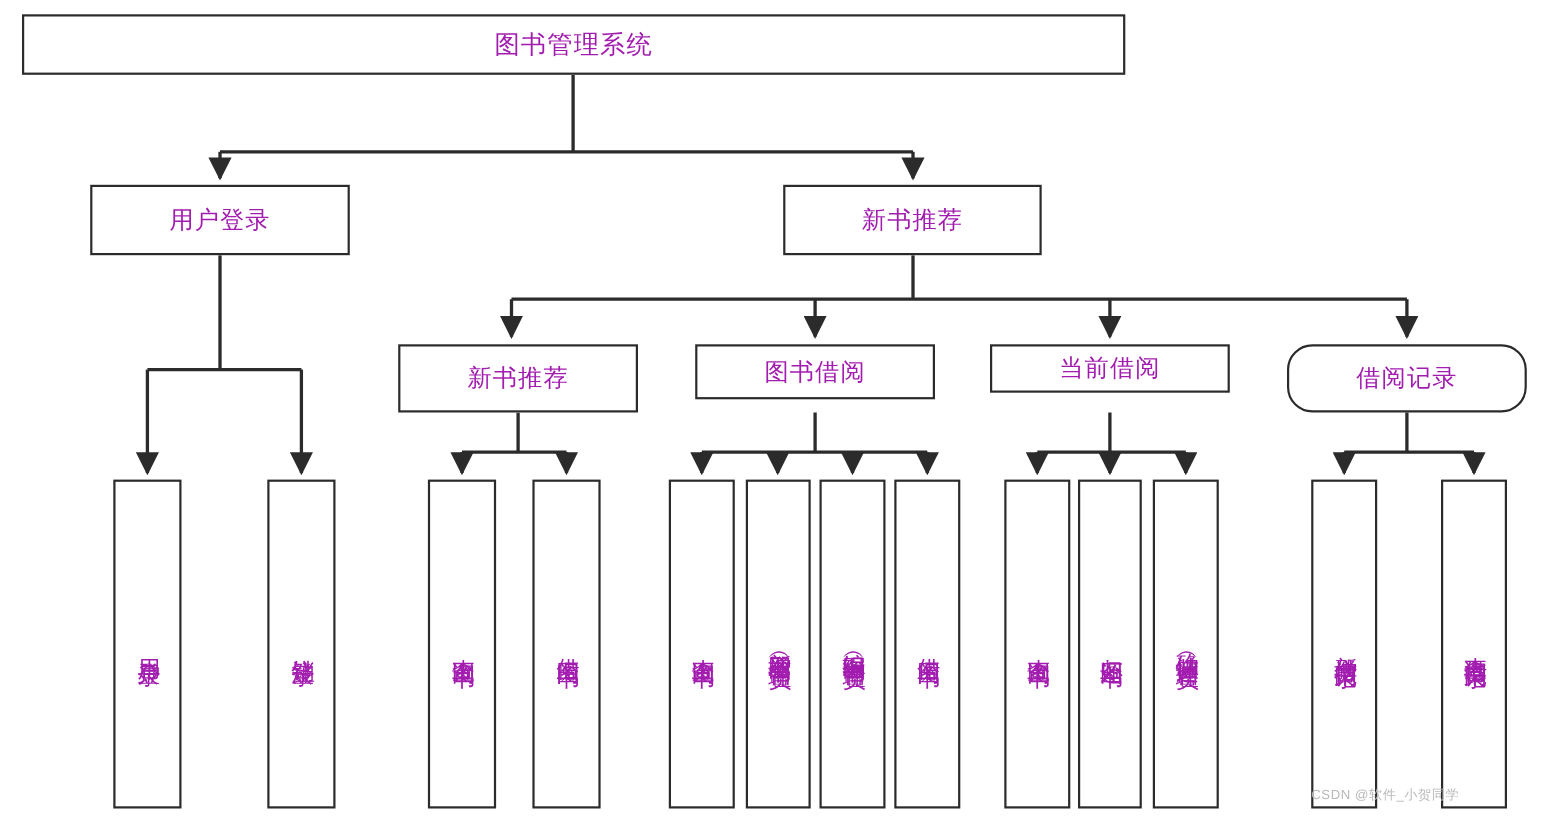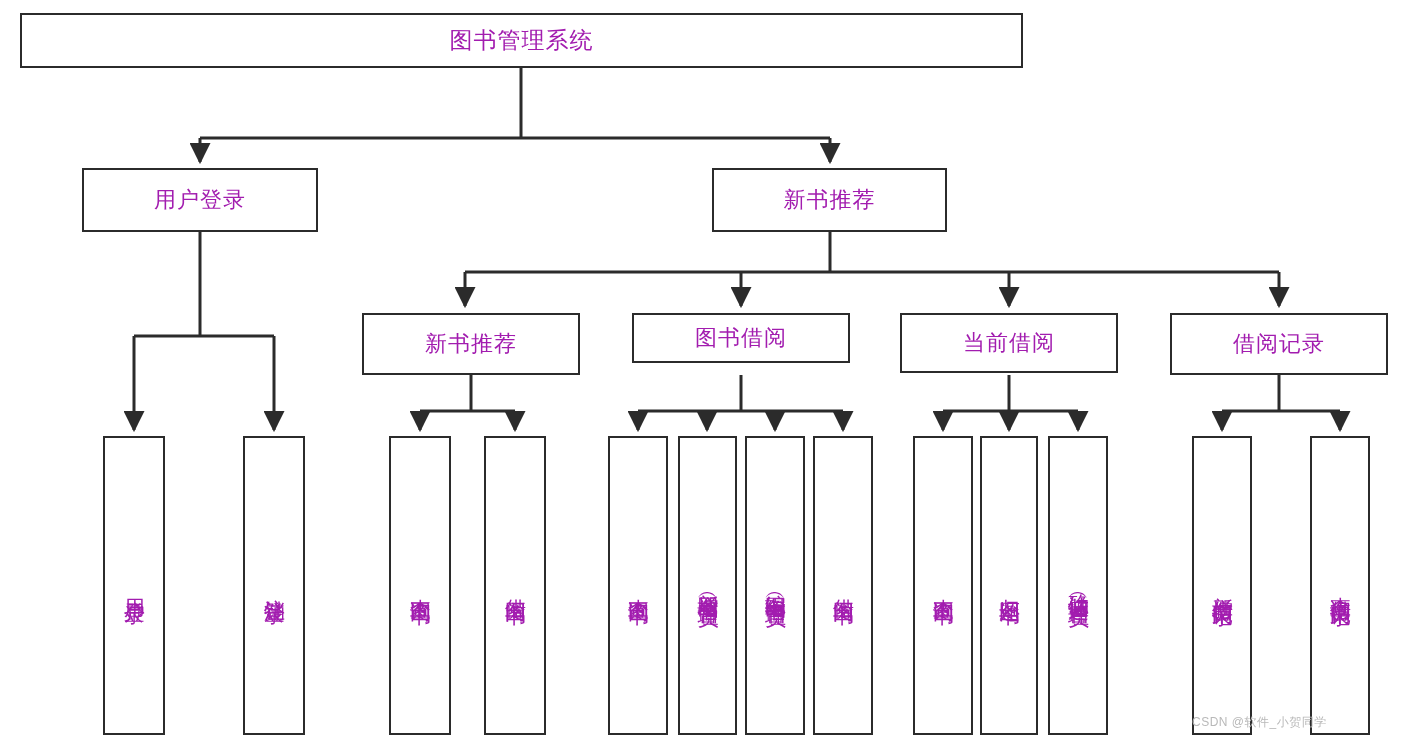--- a/index.html
+++ b/index.html
@@ -138,24 +138,24 @@
   <div class="node horiz" id="node-l2-1" style="left: 712px; top: 168px; width: 235px; height: 64px;">
     <span>新书推荐</span>
   </div>
 
   <div class="node horiz" id="node-l3-0" style="left: 362px; top: 313px; width: 218px; height: 62px;">
     <span>新书推荐</span>
   </div>
   <div class="node horiz" id="node-l3-1" style="left: 632px; top: 313px; width: 218px; height: 50px;">
     <span>图书借阅</span>
   </div>
-  <div class="node horiz" id="node-l3-2" style="left: 900px; top: 313px; width: 218px; height: 60px;">
+  <div class="node horiz" id="node-l3-2" style="left: 900px; top: 313px; width: 218px; height: 44px;">
     <span>当前借阅</span>
   </div>
-  <div class="node horiz" id="node-l3-3" style="left: 1170px; top: 313px; width: 218px; height: 62px;">
+  <div class="node horiz" id="node-l3-3" style="left: 1170px; top: 313px; width: 218px; height: 62px; border-radius: 23px;">
     <span>借阅记录</span>
   </div>
 
   <div class="node vert" id="node-leaf-0" style="left: 103px; top: 436px; width: 62px; height: 299px;">
     <span class="vtext">用户登录</span>
   </div>
   <div class="node vert" id="node-leaf-1" style="left: 243px; top: 436px; width: 62px; height: 299px;">
     <span class="vtext">注销登录</span>
   </div>
   <div class="node vert" id="node-leaf-2" style="left: 389px; top: 436px; width: 62px; height: 299px;">

